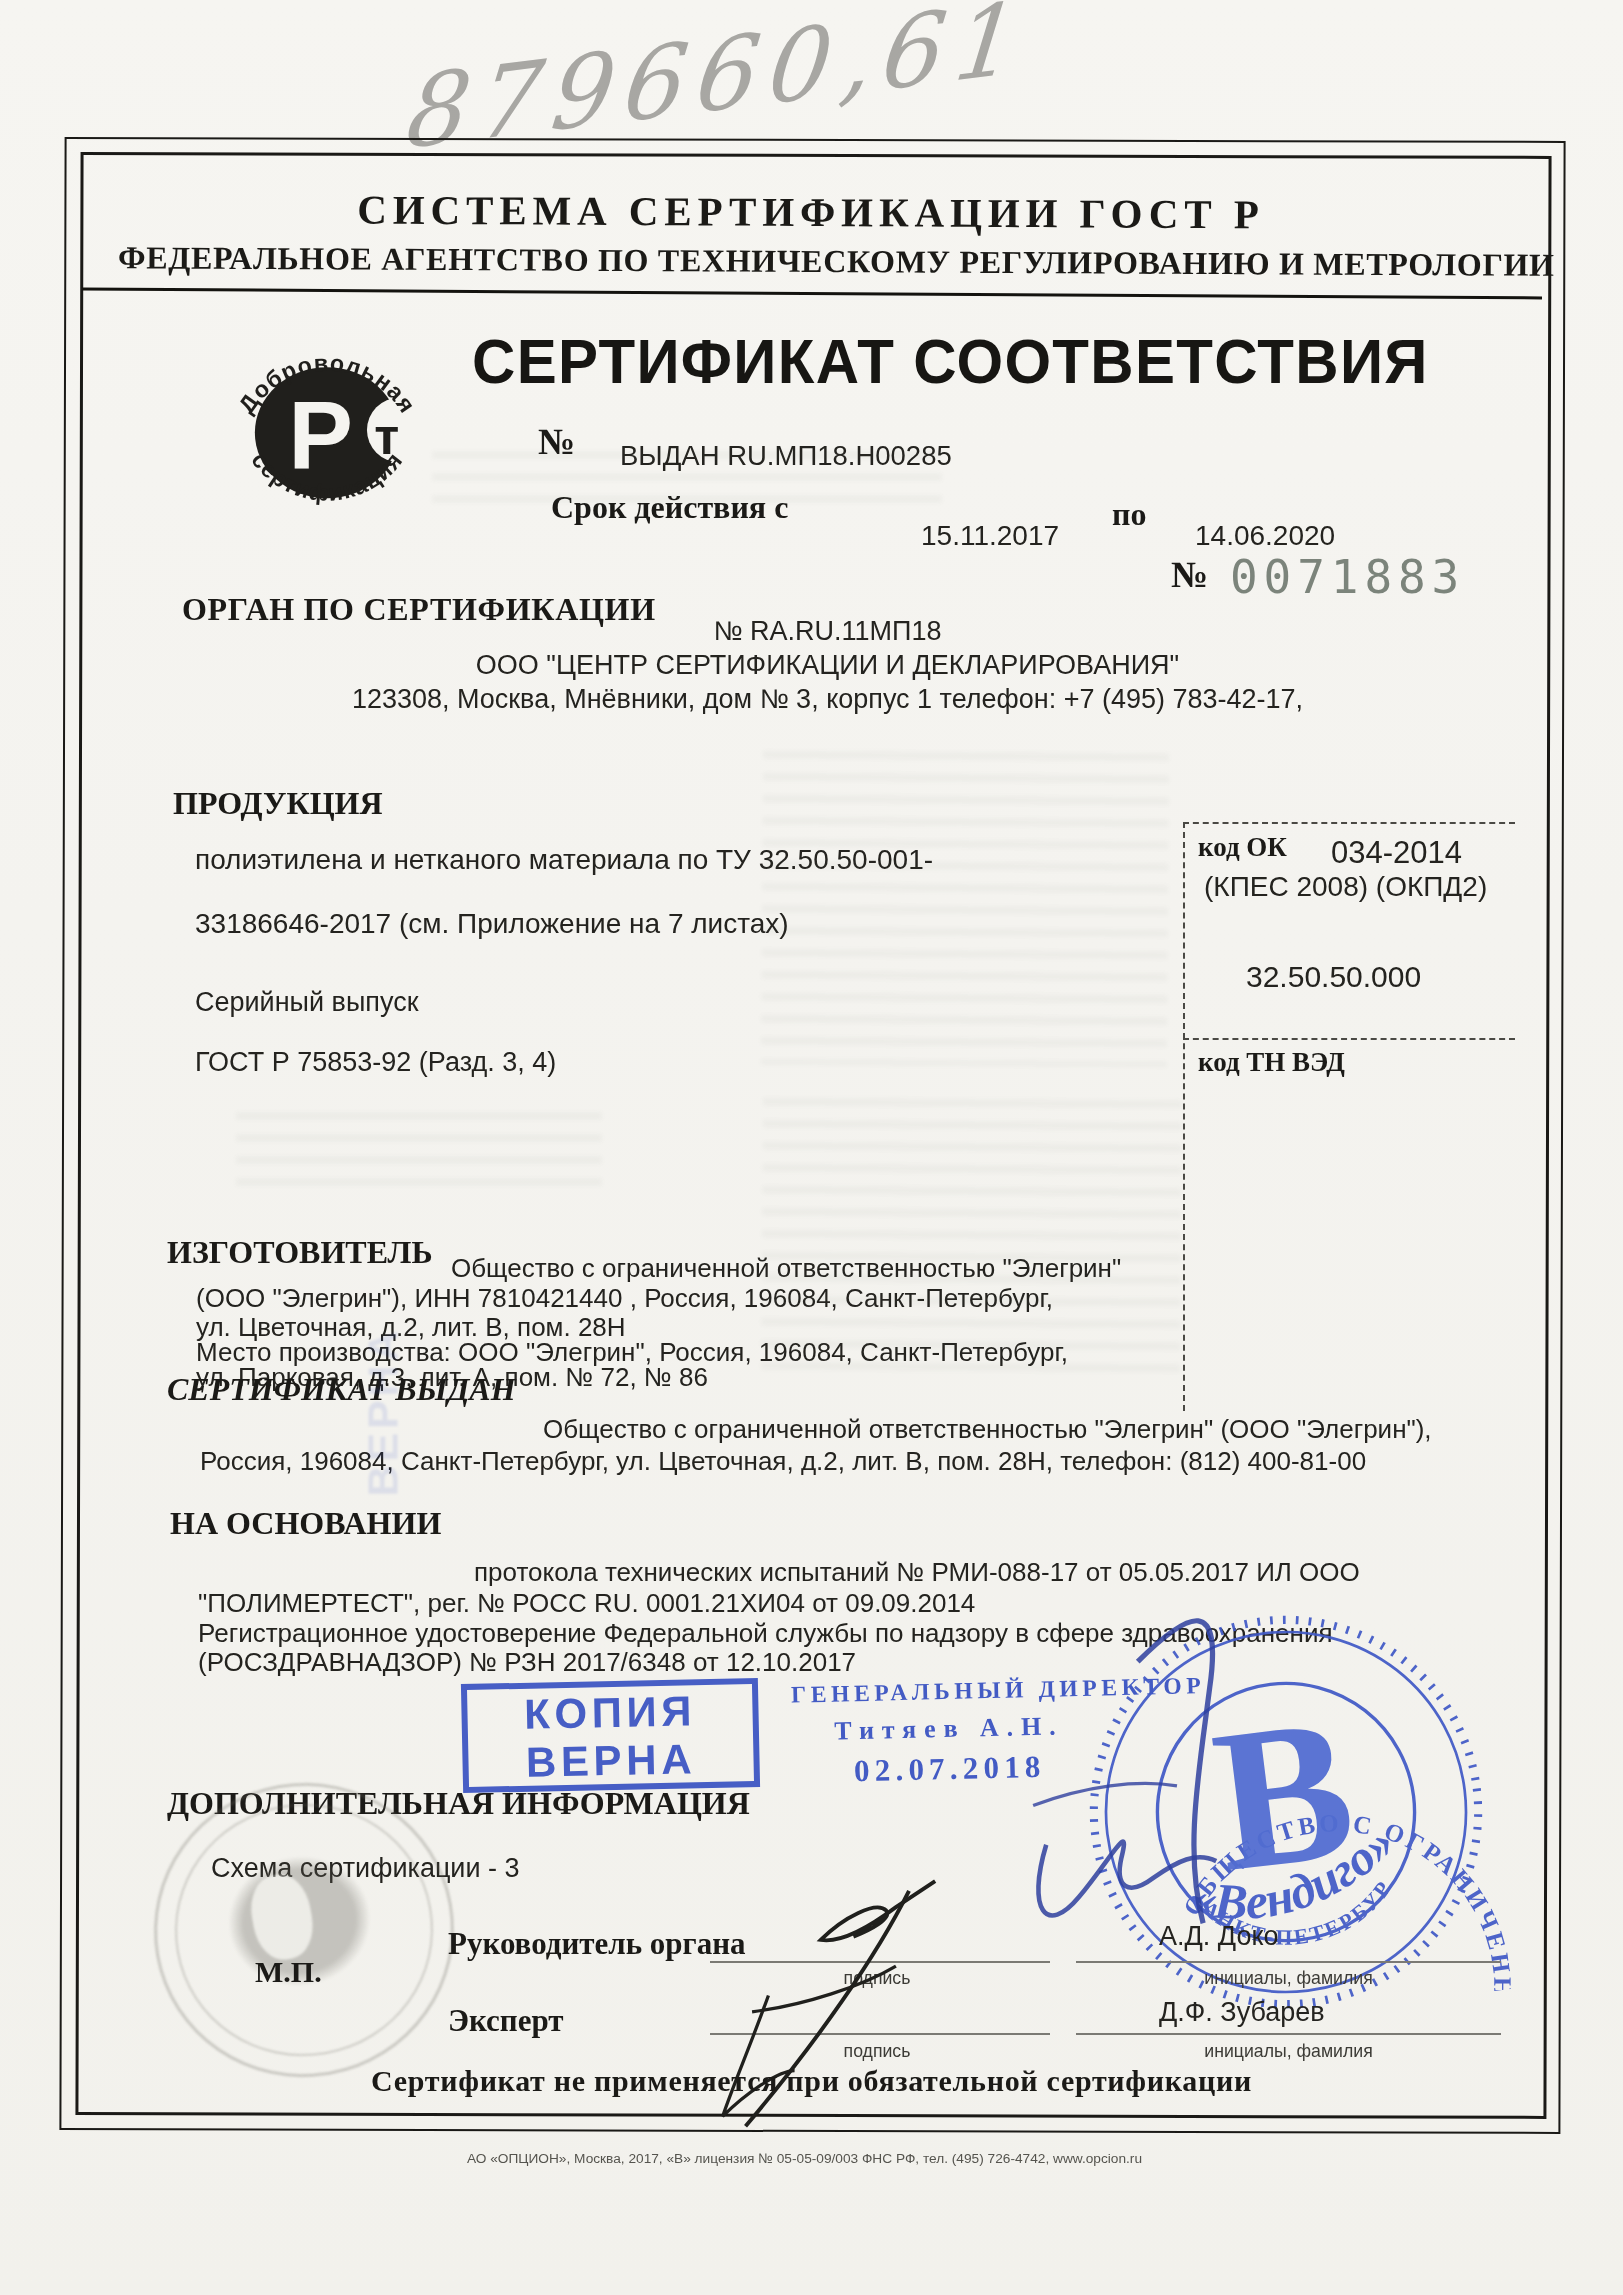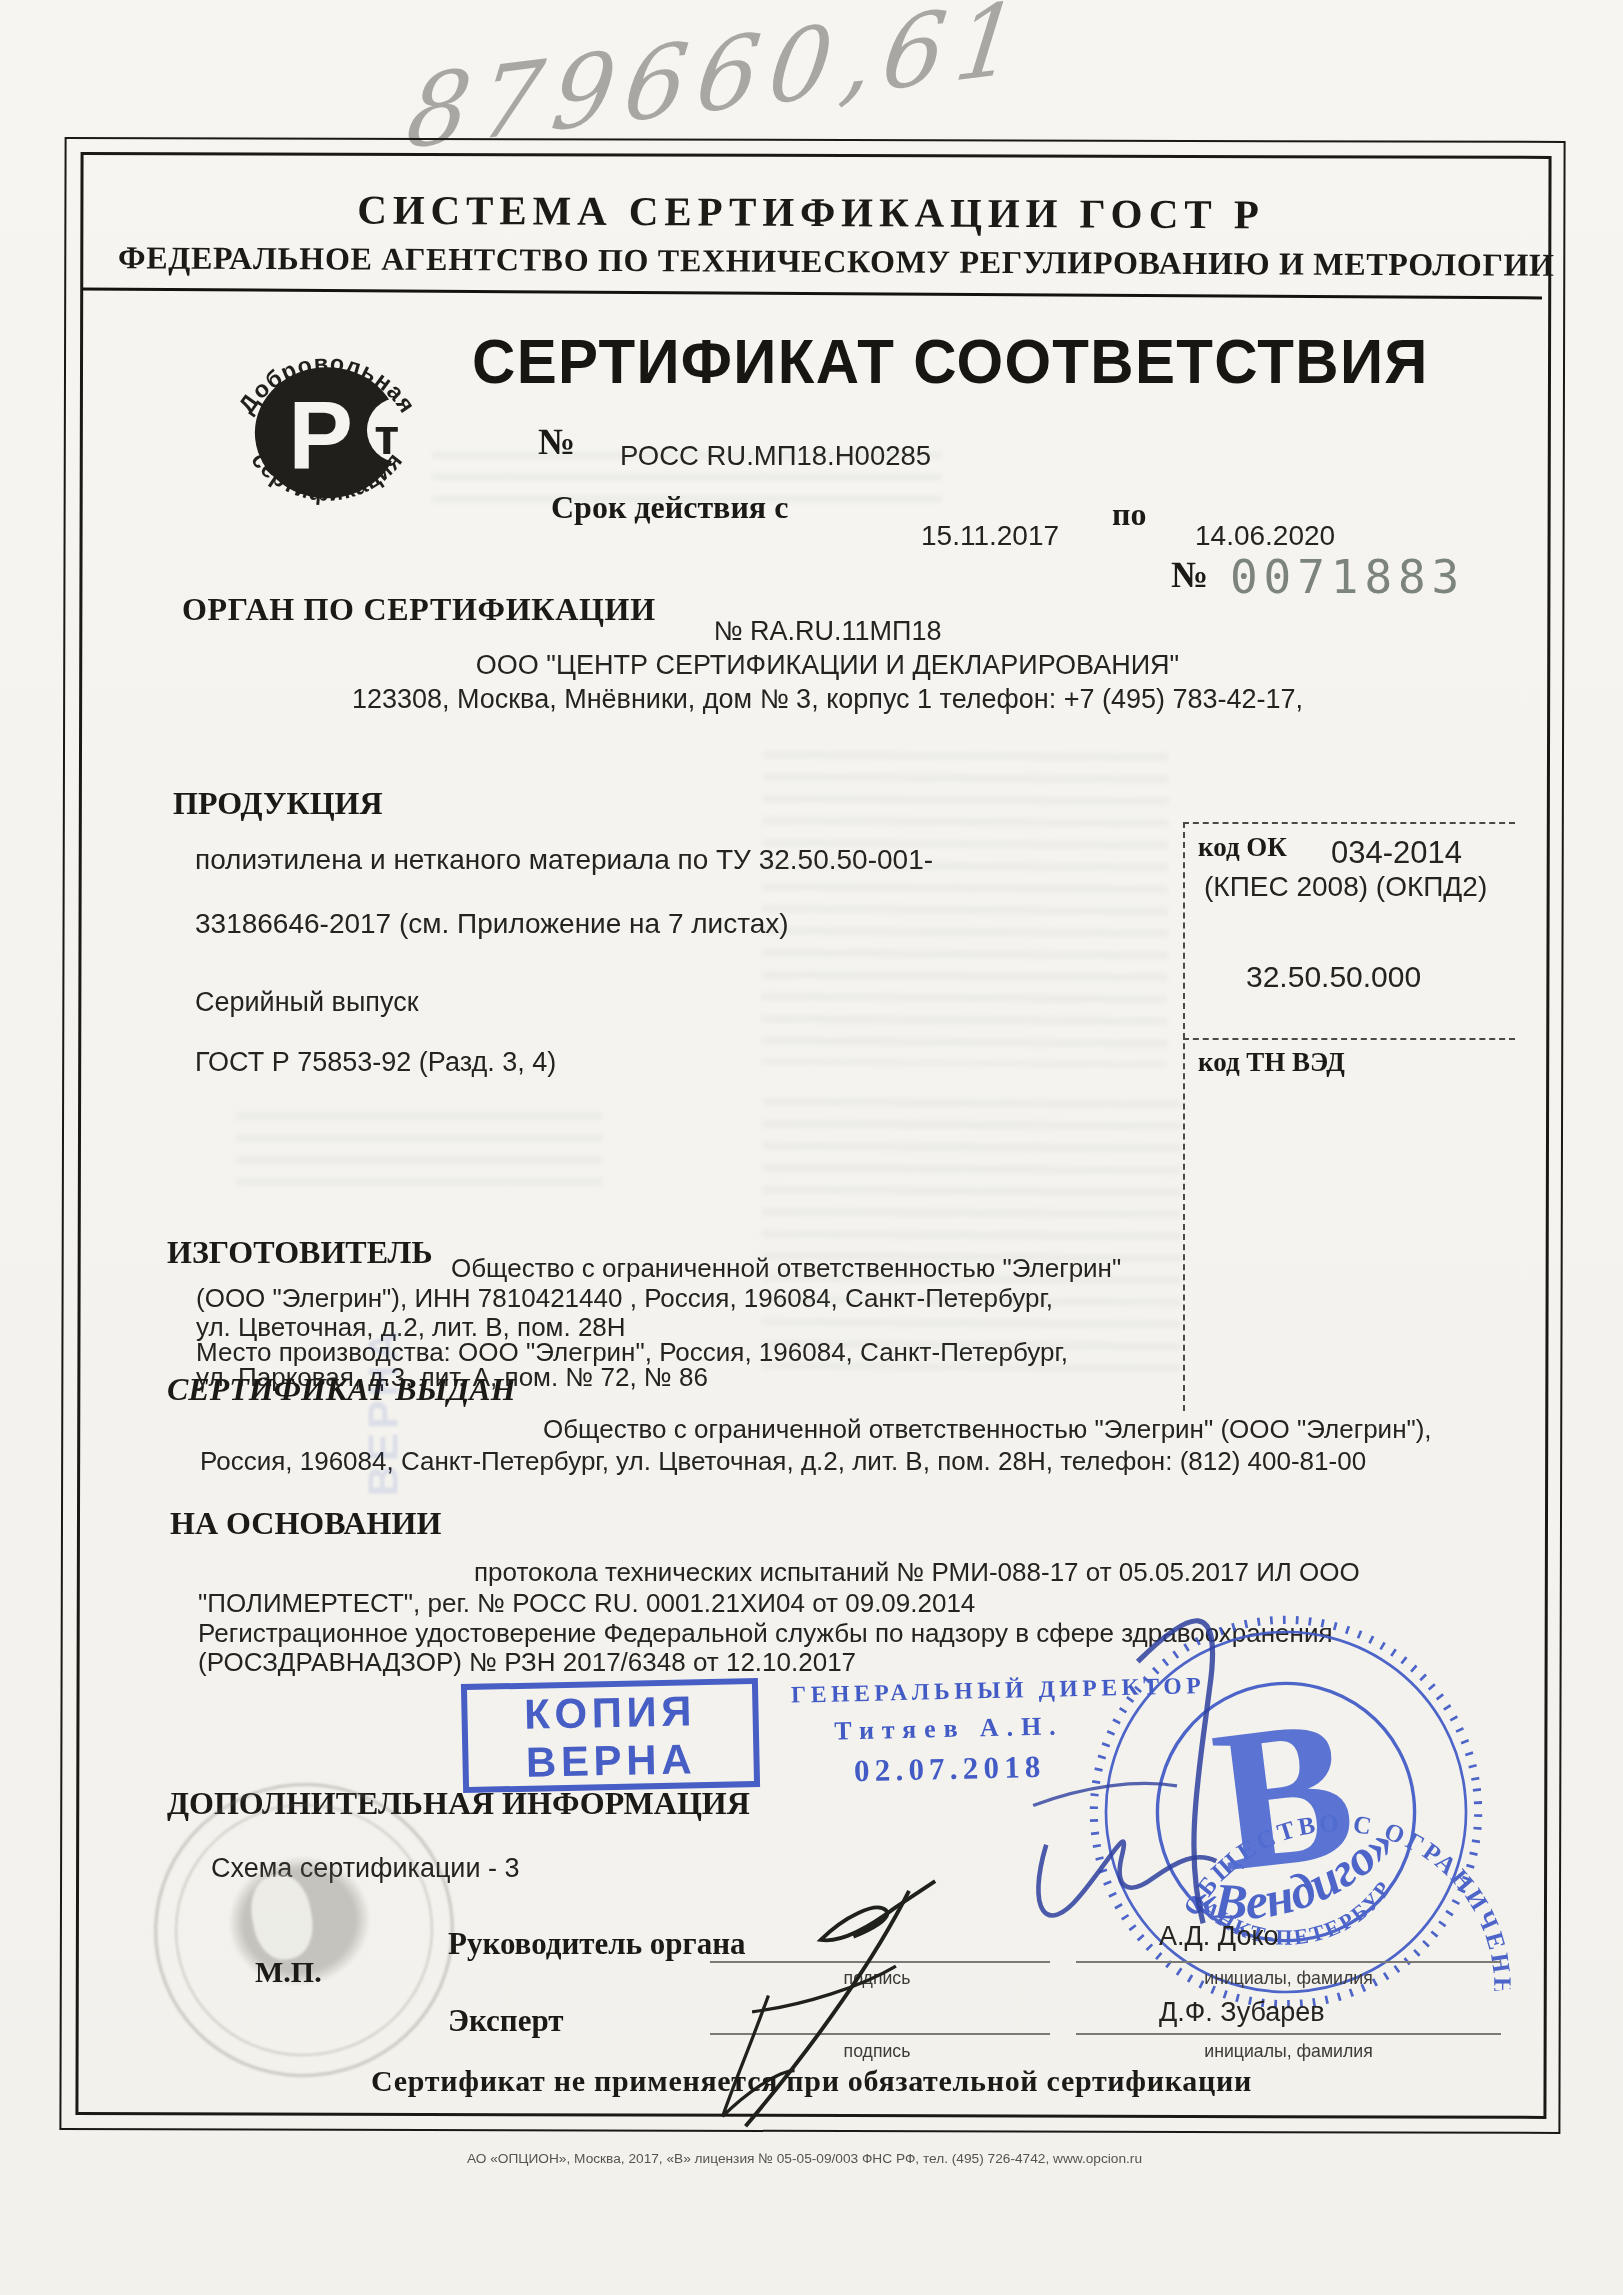--- a/index.html
+++ b/index.html
@@ -43,21 +43,21 @@
       <textPath href="#arcTop" startOffset="50%" text-anchor="middle">Добровольная</textPath>
     </text>
     <text font-family="Liberation Sans, sans-serif" font-weight="700" font-size="42" fill="#201f1c" letter-spacing="2">
       <textPath href="#arcBot" startOffset="50%" text-anchor="middle">сертификация</textPath>
     </text>
   </svg>
 
   <div class="abs sans" style="left:472px;top:327px;width:1034px;font-size:60px;font-weight:700;letter-spacing:1.3px;transform:scaleY(1.04);color:#171613;">СЕРТИФИКАТ СООТВЕТСТВИЯ</div>
 
   <div class="abs serifb" style="left:538px;top:420px;font-size:37px;">№</div>
-  <div class="abs sans" style="left:620px;top:440px;font-size:27.5px;">РОСС RU.МП18.Н00285</div>
+  <div class="abs sans" style="left:620px;top:440px;font-size:27.5px;">ВЫДАН RU.МП18.Н00285</div>
 
   <div class="abs serifb" style="left:551px;top:489px;font-size:32px;">Срок действия  с</div>
   <div class="abs sans" style="left:921px;top:520px;font-size:28px;">15.11.2017</div>
   <div class="abs serifb" style="left:1112px;top:496px;font-size:32px;">по</div>
   <div class="abs sans" style="left:1195px;top:520px;font-size:28px;">14.06.2020</div>
 
   <div class="abs serifb" style="left:1171px;top:553px;font-size:37px;">№</div>
   <div class="abs" style="left:1230px;top:550px;font-family:'DejaVu Sans Mono',monospace;font-size:46px;letter-spacing:5.9px;color:#6f786f;opacity:.9;">0071883</div>
 
   <div class="abs serifb" style="left:182px;top:591px;font-size:32px;letter-spacing:0.7px;">ОРГАН ПО СЕРТИФИКАЦИИ</div>

